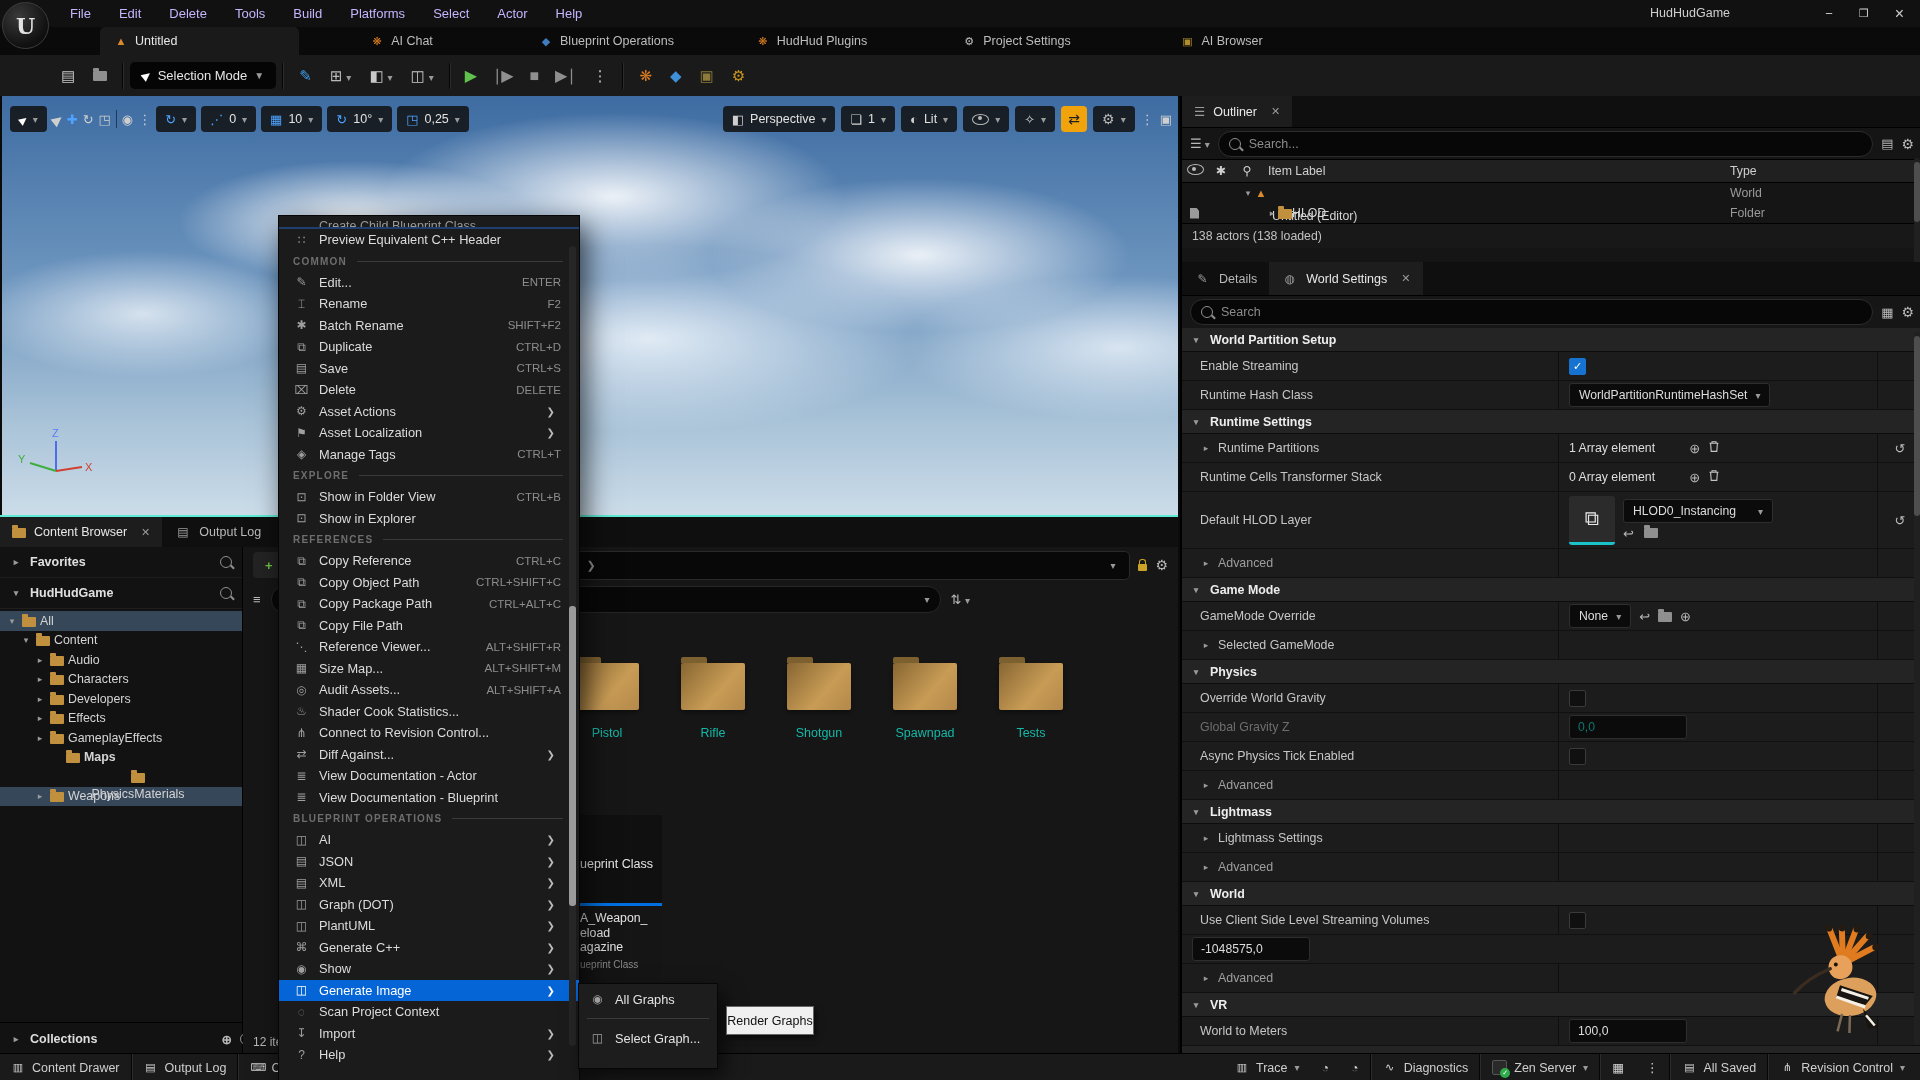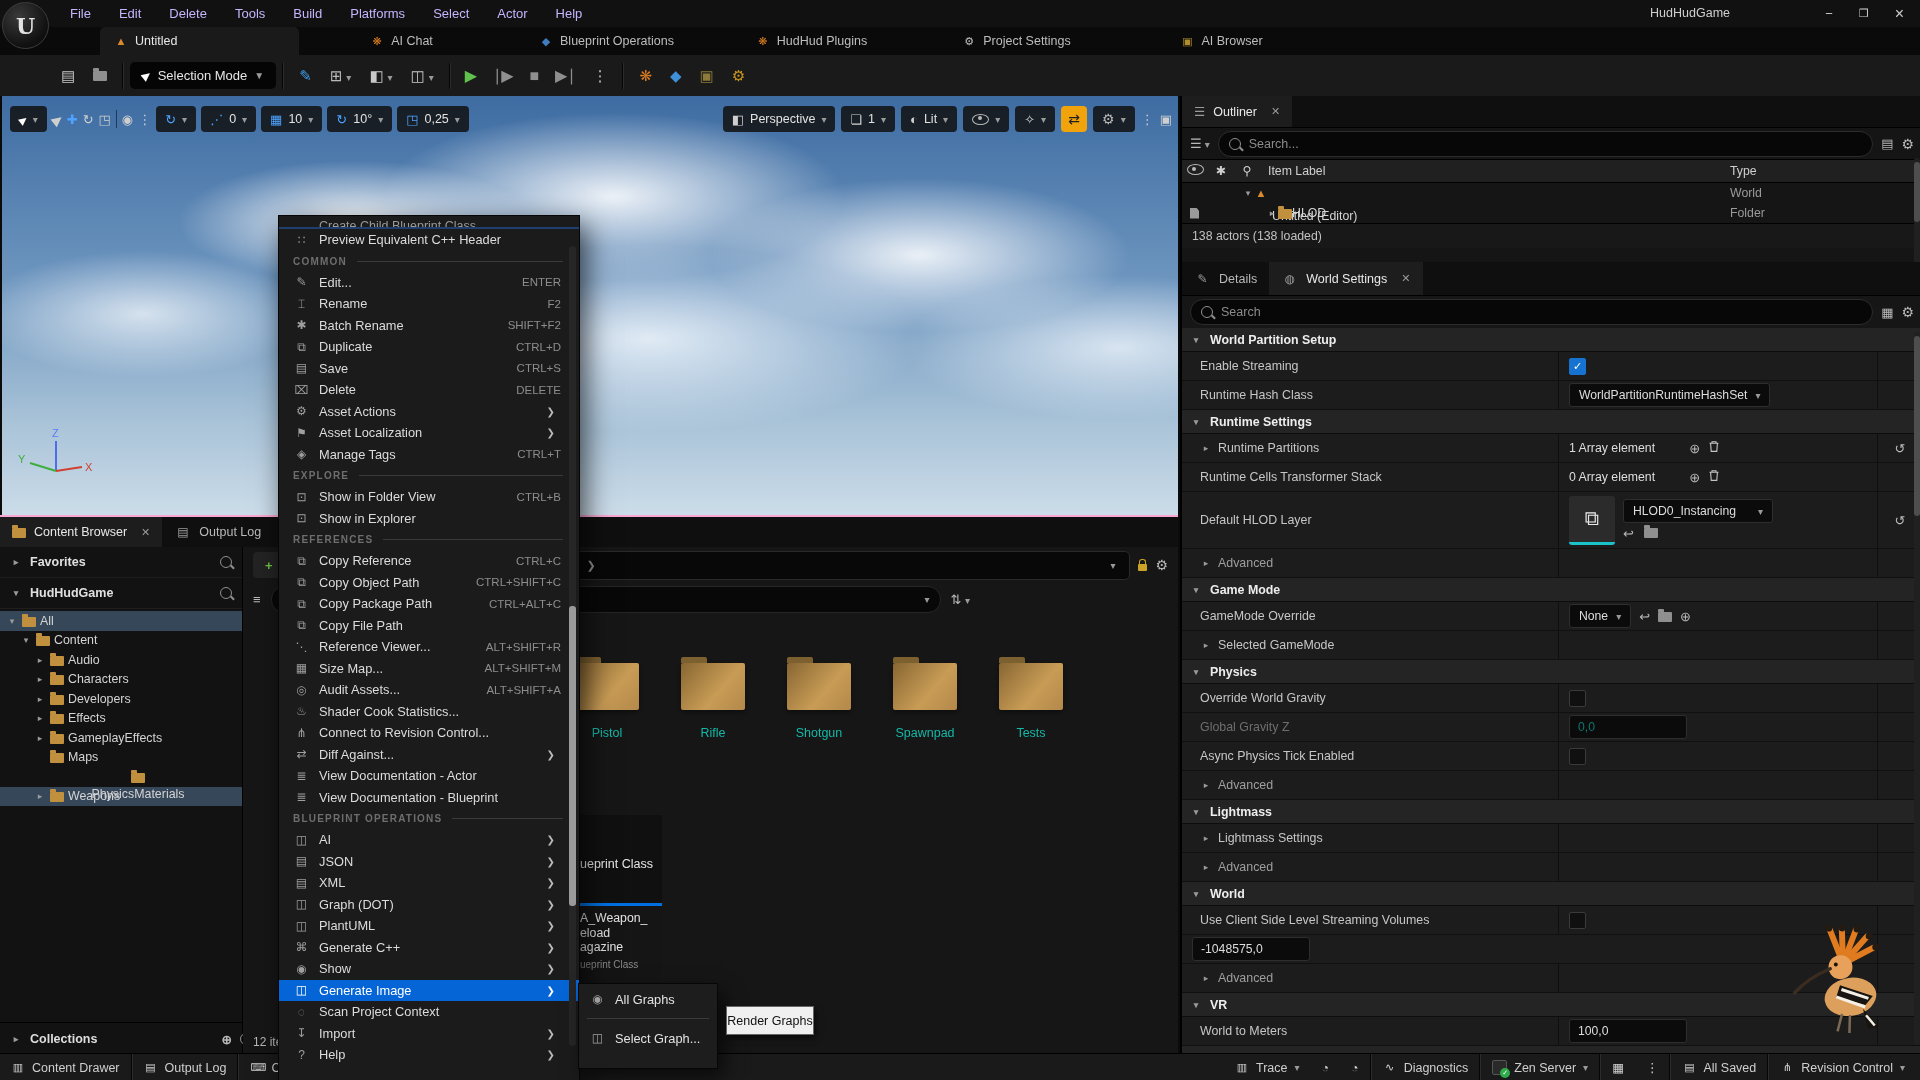--- a/index.html
+++ b/index.html
@@ -61,21 +61,21 @@
   .ic{display:inline-block;width:17px;text-align:center;color:#9f9f9f;font-size:12px;font-style:normal}
   #cm-scroll{position:absolute;right:3px;top:30px;width:7px;height:800px;background:#262626;border-radius:3px}
   #cm-thumb{position:absolute;left:0;top:360px;width:7px;height:300px;background:#9a9a9a;border-radius:3px}
   
   #submenu{left:578px;top:983px;width:138px;height:84px;background:#1d1d1d;border:1px solid #060606;box-shadow:6px 8px 18px rgba(0,0,0,.6);z-index:55}
   .sm-item{height:30px;display:flex;align-items:center;padding:0 10px;color:#e2e2e2;font-size:12.8px;gap:9px}
   .sm-sep{height:1px;background:#3a3a3a;margin:4px 8px}
   #tooltip{left:726px;top:1006px;width:86px;height:27px;background:#f0f0f0;border:1px solid #666;box-shadow:2px 3px 6px rgba(0,0,0,.6);
            z-index:60;display:flex;align-items:center;justify-content:center;color:#111;font-size:12.5px}
   
-  #cbpanel{left:0;top:515px;width:1178px;height:538px;background:#151515;border-top:2px solid #f9a8d4}
+  #cbpanel{left:0;top:515px;width:1178px;height:538px;background:#151515;border-top:2px solid #5eead4}
   #cb-tabs{height:30px;display:flex;background:#0f0f0f;border-bottom:1px solid #000}
   .cbtab{display:flex;align-items:center;gap:8px;padding:0 12px;color:#b9b9b9;font-size:12.5px}
   .cbtab.active{background:#1d1d1d;color:#e8e8e8}
   .xico{color:#9a9a9a;font-size:11px;margin-left:6px}
   #cb-side{position:absolute;left:0;top:30px;width:242px;bottom:0;background:#121212;border-right:1px solid #000}
   .siderow{height:30px;display:flex;align-items:center;padding:0 10px;gap:8px;color:#e0e0e0;font-weight:bold;font-size:12.5px;border-bottom:1px solid #1e1e1e}
   .treerow{height:19.5px;display:flex;align-items:center;gap:4px;color:#d4d4d4;font-size:12.4px;white-space:nowrap}
   .treerow.sel{background:#36475a}
   .tarrow{width:12px;text-align:center;color:#9a9a9a;font-size:9px}
   #collections{position:absolute;left:0;bottom:0;width:242px;height:32px;display:flex;align-items:center;gap:8px;padding:0 10px;border-top:1px solid #000;color:#dedede;font-weight:bold;font-size:12.5px}
@@ -369,21 +369,21 @@
         <div class="treerow" style="padding-left: 34px;">
           <span class="tarrow">▸</span>
           <span class="i-fold"></span>
           <span>Effects</span>
         </div>
         <div class="treerow" style="padding-left: 34px;">
           <span class="tarrow">▸</span>
           <span class="i-fold"></span>
           <span>GameplayEffects</span>
         </div>
-        <div class="treerow" style="padding-left: 34px;">
+        <div class="treerow" style="padding-left: 50px; font-weight: bold;">
           <span class="tarrow"></span>
           <span class="i-fold"></span>
           <span>Maps</span>
         </div>
         <div class="treerow" style="padding-left: 34px; flex-direction: column;">
           <span class="tarrow"></span>
           <span class="i-fold"></span>
           <span>PhysicsMaterials</span>
         </div>
         <div class="treerow sel" style="padding-left: 34px;">

